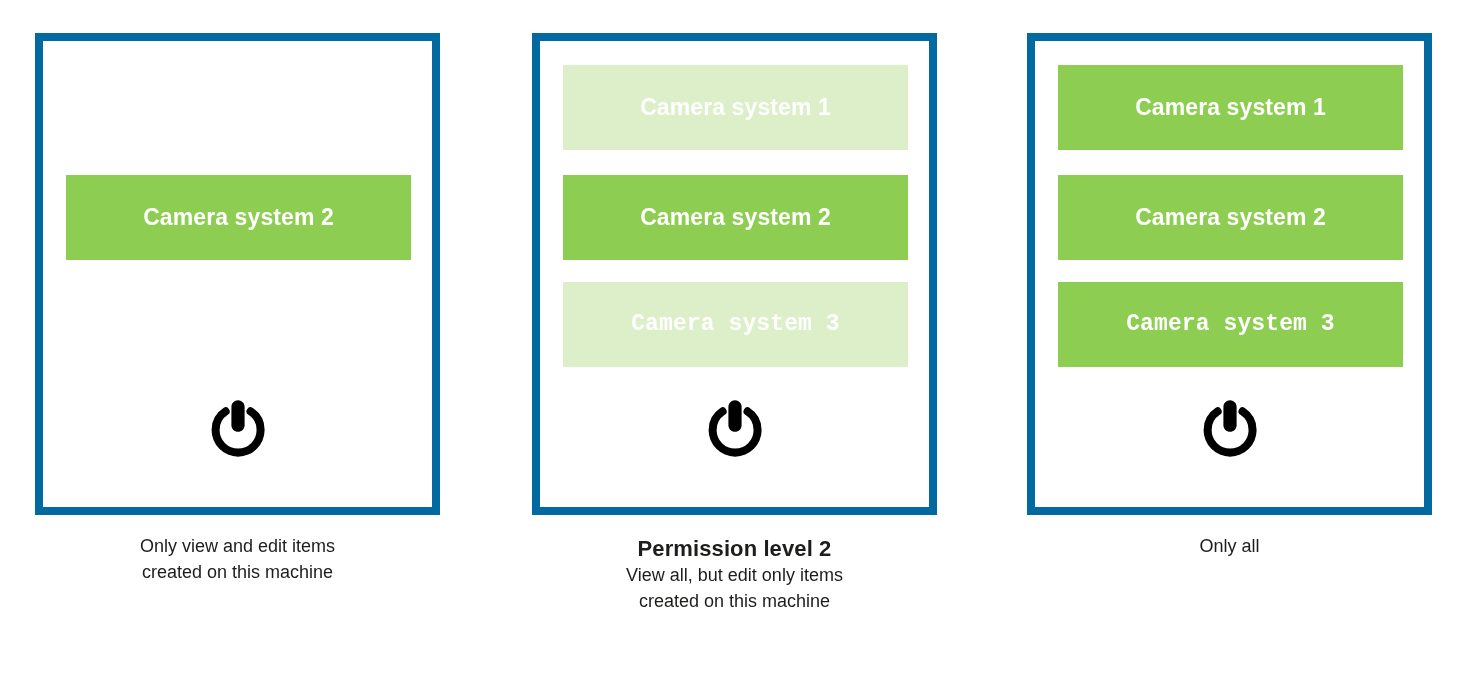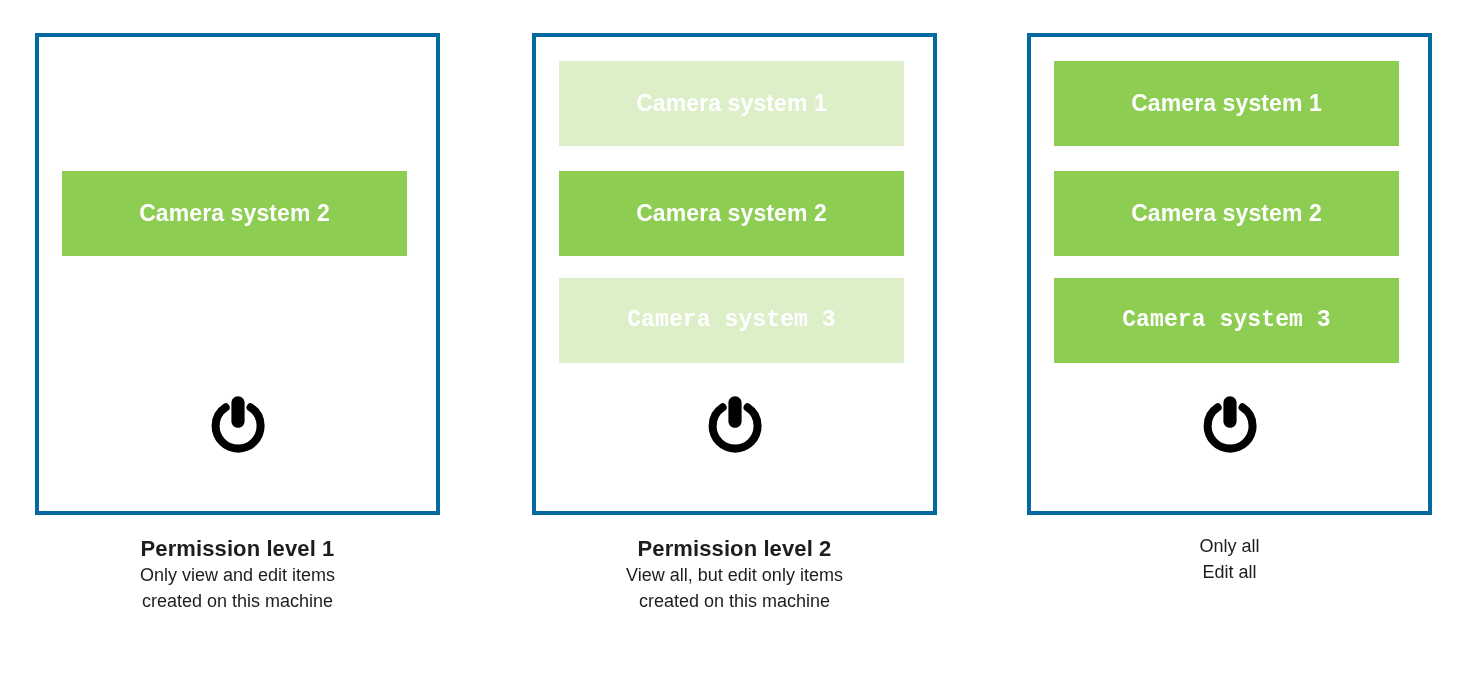--- a/index.html
+++ b/index.html
@@ -22,21 +22,21 @@
     width: 405px;
   }
   .col-0 { left: 35px; }
   .col-1 { left: 532px; }
   .col-2 { left: 1027px; }
 
   .panel {
     position: relative;
     width: 405px;
     height: 482px;
-    border: 4px solid #0369a1;
+    border: 8px solid #0369a1;
     background: #ffffff;
   }
   .panel-inner {
     position: relative;
     width: 100%;
     height: 100%;
   }
 
   .bar {
     position: absolute;
@@ -113,21 +113,20 @@
         <div class="power-wrap">
           <svg class="power-icon" width="66" height="66" viewBox="0 0 64 64" aria-hidden="true">
             <path fill="#000000" d="M32 4c-3.6 0-6.4 2.9-6.4 6.4v17.9c0 3.6 2.9 6.4 6.4 6.4s6.4-2.9 6.4-6.4V10.4C38.4 6.9 35.6 4 32 4z"></path>
             <path fill="#000000" d="M46.3 11.6a3.9 3.9 0 0 0-5.4 1.2 3.9 3.9 0 0 0 1.2 5.4A17.4 17.4 0 0 1 50 33.1 17.9 17.9 0 0 1 32.1 51 17.9 17.9 0 0 1 14.2 33.1a17.4 17.4 0 0 1 7.9-14.9 3.9 3.9 0 0 0 1.2-5.4 3.9 3.9 0 0 0-5.4-1.2A25.2 25.2 0 0 0 6.4 33.1 25.7 25.7 0 0 0 32.1 58.8 25.7 25.7 0 0 0 57.8 33.1a25.2 25.2 0 0 0-11.5-21.5z"></path>
           </svg>
         </div>
 
       </div>
     </div>
     <div class="caption">
-      <div class="caption-title">Permission level 1</div>
       <div class="caption-line">Only view and edit items</div>
       <div class="caption-line">created on this machine</div>
     </div>
   </div>
 
   <div class="column col-1">
     <div class="panel">
       <div class="panel-inner">
 
         <div class="bar slot-0 state-faded">
@@ -174,17 +173,16 @@
           <svg class="power-icon" width="66" height="66" viewBox="0 0 64 64" aria-hidden="true">
             <path fill="#000000" d="M32 4c-3.6 0-6.4 2.9-6.4 6.4v17.9c0 3.6 2.9 6.4 6.4 6.4s6.4-2.9 6.4-6.4V10.4C38.4 6.9 35.6 4 32 4z"></path>
             <path fill="#000000" d="M46.3 11.6a3.9 3.9 0 0 0-5.4 1.2 3.9 3.9 0 0 0 1.2 5.4A17.4 17.4 0 0 1 50 33.1 17.9 17.9 0 0 1 32.1 51 17.9 17.9 0 0 1 14.2 33.1a17.4 17.4 0 0 1 7.9-14.9 3.9 3.9 0 0 0 1.2-5.4 3.9 3.9 0 0 0-5.4-1.2A25.2 25.2 0 0 0 6.4 33.1 25.7 25.7 0 0 0 32.1 58.8 25.7 25.7 0 0 0 57.8 33.1a25.2 25.2 0 0 0-11.5-21.5z"></path>
           </svg>
         </div>
 
       </div>
     </div>
     <div class="caption">
       <div class="caption-line">Only all</div>
-      <div class="caption-line">Edit all</div>
     </div>
   </div>
 
 </div>
 
 </body></html>

